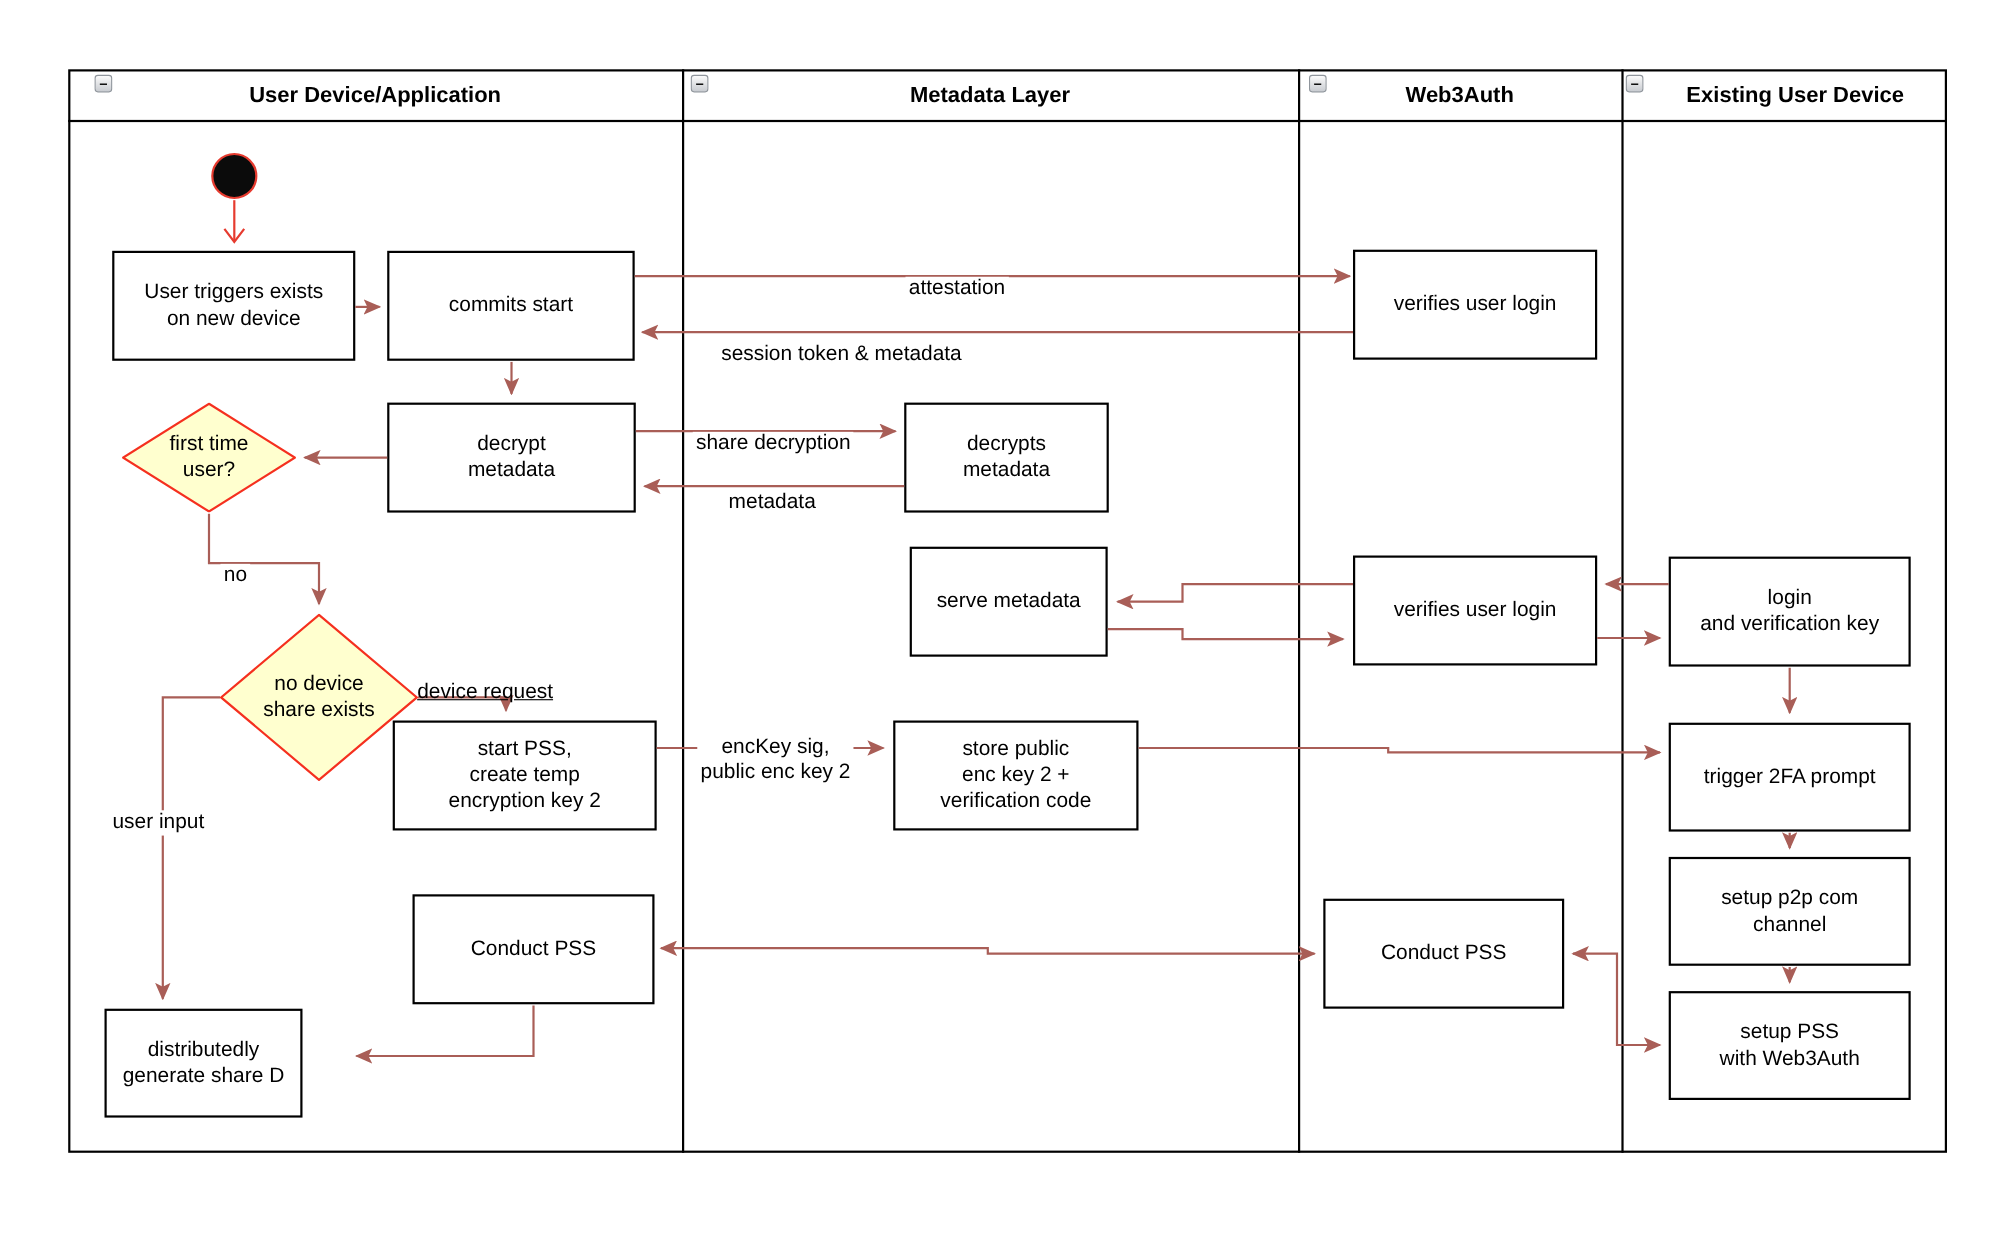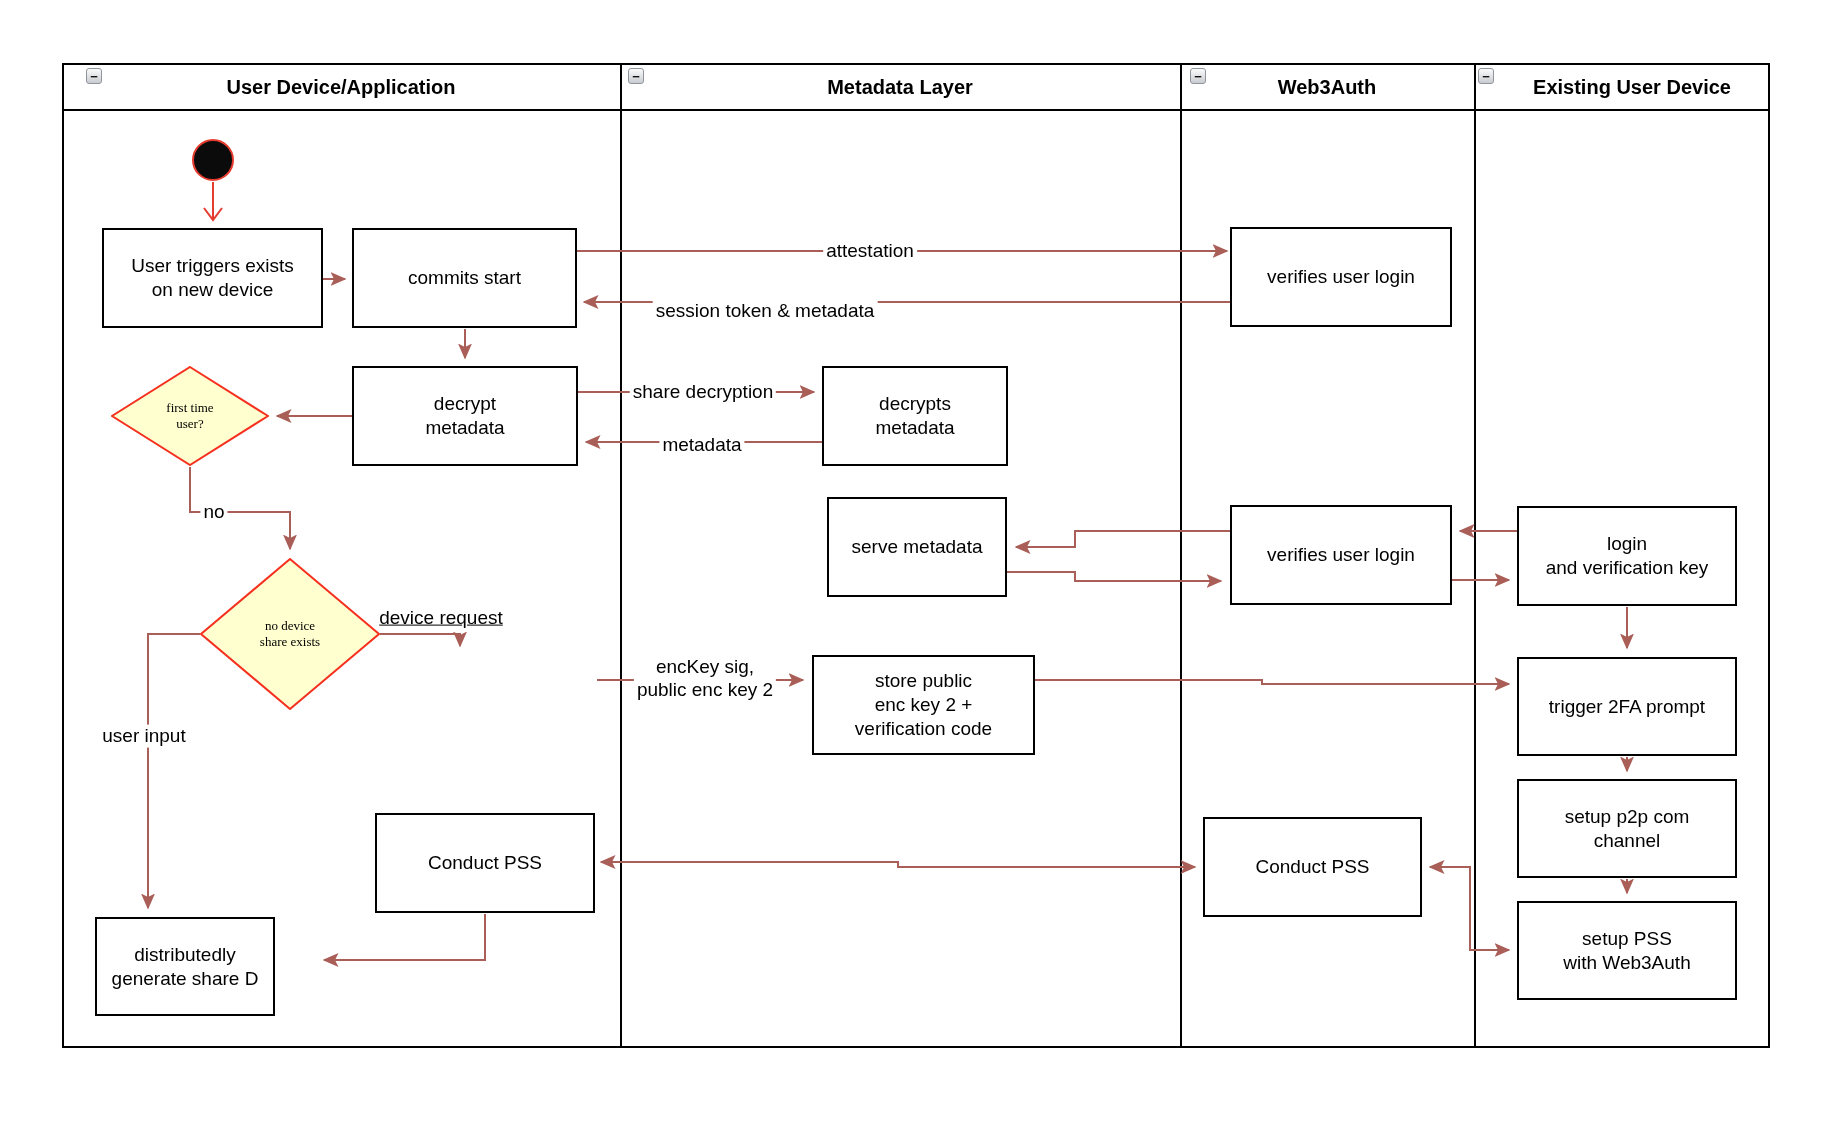--- a/index.html
+++ b/index.html
@@ -22,27 +22,27 @@
 
   
   .node{position:absolute;box-sizing:border-box;border:2px solid #000;background:#fff;
         display:flex;align-items:center;justify-content:center;text-align:center;
         font-size:19px;line-height:1.26;color:#000;white-space:pre-line;z-index:2;}
   .start{position:absolute;left:192px;top:139px;width:42px;height:42px;border-radius:50%;
         background:#0b0b0b;border:2px solid #e63b2f;box-sizing:border-box;z-index:2;}
   .decision{position:absolute;z-index:2;}
   .decision svg{position:absolute;left:0;top:0;}
   .dlabel{position:absolute;left:0;top:0;width:100%;height:100%;display:flex;
-        align-items:center;justify-content:center;text-align:center;font-size:13px;
-        line-height:1.26;white-space:pre-line;color:#000;font-family:Liberation Serif, serif;}
+        align-items:center;justify-content:center;text-align:center;font-size:19px;
+        line-height:1.26;white-space:pre-line;color:#000;}
 
   
   .elabel{position:absolute;transform:translate(-50%,-50%);background:#fff;
         padding:0 3px;font-size:19px;line-height:1.2;text-align:center;
-        white-space:pre-line;color:#000;z-index:4;}
+        white-space:pre-line;color:#000;z-index:4;margin-top:12px;}
   .elabel.nobg{background:transparent;text-decoration:underline;}
 
   
   .wires{position:absolute;left:0;top:0;width:1822px;height:1132px;z-index:3;
         pointer-events:none;}
 </style>
 </head>
 <body>
 
 <div class="stage">
@@ -70,20 +70,23 @@
   <div class="node" style="left:352px;top:228px;width:225px;height:100px">commits start</div>
   <div class="node" style="left:1230px;top:227px;width:222px;height:100px">verifies user login</div>
   <div class="node" style="left:352px;top:366px;width:226px;height:100px">decrypt
 metadata</div>
   <div class="node" style="left:822px;top:366px;width:186px;height:100px">decrypts
 metadata</div>
   <div class="node" style="left:827px;top:497px;width:180px;height:100px">serve metadata</div>
   <div class="node" style="left:1230px;top:505px;width:222px;height:100px">verifies user login</div>
   <div class="node" style="left:1517px;top:506px;width:220px;height:100px">login
 and verification key</div>
+  <div class="node" style="left:357px;top:655px;width:240px;height:100px">start PSS,
+create temp
+encryption key 2</div>
   <div class="node" style="left:812px;top:655px;width:223px;height:100px">store public
 enc key 2 +
 verification code</div>
   <div class="node" style="left:1517px;top:657px;width:220px;height:99px">trigger 2FA prompt</div>
   <div class="node" style="left:1517px;top:779px;width:220px;height:99px">setup p2p com
 channel</div>
   <div class="node" style="left:1517px;top:901px;width:220px;height:99px">setup PSS
 with Web3Auth</div>
   <div class="node" style="left:375px;top:813px;width:220px;height:100px">Conduct PSS</div>
   <div class="node" style="left:1203px;top:817px;width:219px;height:100px">Conduct PSS</div>

